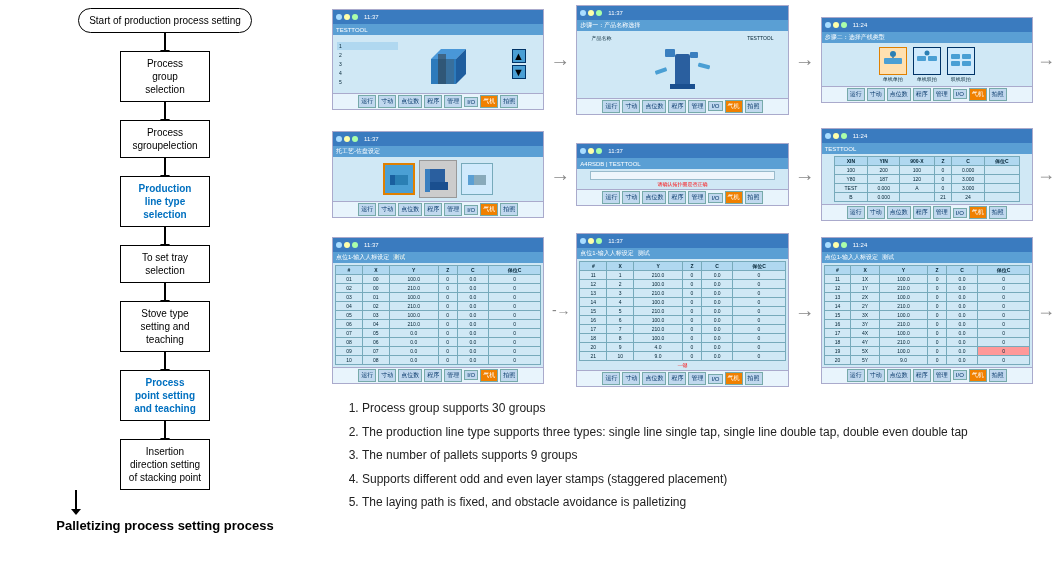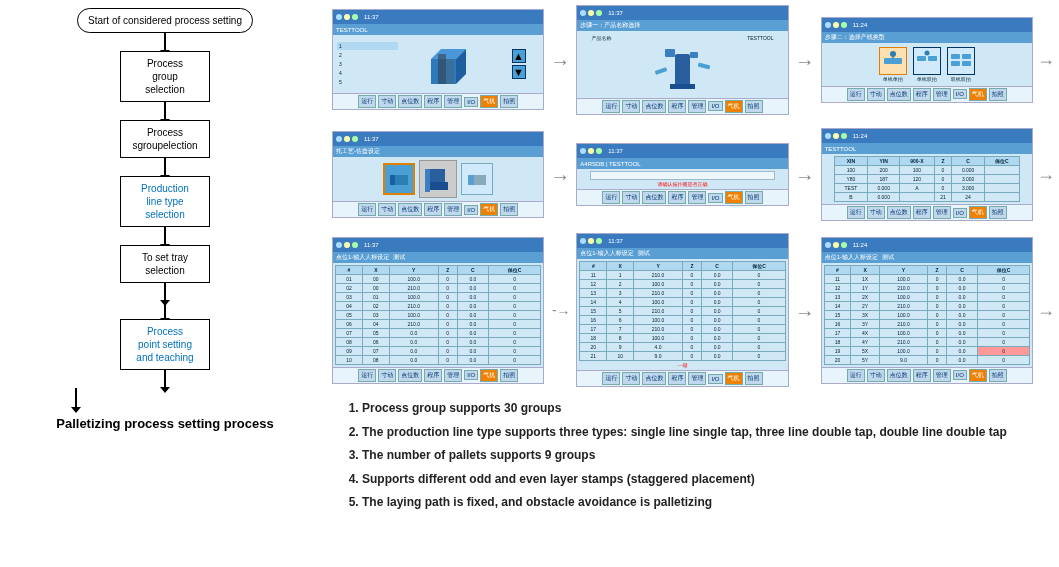--- a/index.html
+++ b/index.html
@@ -43,21 +43,21 @@
       position: relative;
       min-width: 90px;
     }
 
     .flow-box.rounded {
       border-radius: 16px;
     }
 
     .flow-box.highlight {
       color: #0070c0;
-      font-weight: normal;
+      font-weight: bold;
     }
 
     .arrow-down {
       width: 2px;
       height: 18px;
       background: #000;
       margin: 0 auto;
       position: relative;
     }
     .arrow-down::after {
@@ -176,21 +176,20 @@
       background: #d0eafc;
       display: flex; align-items: center; justify-content: center;
       font-size: 5px; color: #036; text-align: center;
     }
     .option-img.selected { border-color: #e08000; background: #ffe0b0; }
 
     
     .info-panel {
       padding: 8px 12px;
       flex: 1;
-      font-weight: bold;
     }
 
     .info-list {
       list-style: decimal;
       padding-left: 20px;
       font-size: 12px;
       line-height: 1.8;
       color: #222;
     }
 
@@ -207,21 +206,21 @@
       justify-content: center;
     }
   </style>
 </head>
 <body>
 
 <div class="left-panel">
   <div class="flow-container">
 
     <div class="flow-box rounded" style="font-size:10px; padding:5px 10px;">
-      <span>Start of considered
+      <span>Start of production
 process setting</span>
     </div>
 
     <div class="arrow-down"></div>
 
     <div class="flow-box" style="font-size:10px; padding:5px 14px;">
       <span>Process<br>group<br>selection</span>
     </div>
 
     <div class="arrow-down"></div>
@@ -237,29 +236,35 @@
     </div>
 
     <div class="arrow-down"></div>
 
     <div class="flow-box" style="font-size:10px; padding:5px 10px;">
       <span>To set tray<br>selection</span>
     </div>
 
     <div class="arrow-down"></div>
 
+    <div class="flow-box" style="font-size:10px; padding:5px 10px;">
+      <span>Stove type<br>setting and<br>teaching</span>
+    </div>
 
     <div class="arrow-down"></div>
 
     <div class="flow-box highlight" style="font-size:10px; padding:5px 10px; color:#0070c0;">
       <span>Process<br>point setting<br>and teaching</span>
     </div>
 
     <div class="arrow-down"></div>
 
+    <div class="flow-box" style="font-size:10px; padding:5px 6px;">
+      <span>Insertion<br>direction setting<br>of stacking point</span>
+    </div>
 
     <div style="display:flex; flex-direction:row; align-items:center; margin-top:0; width:100%; justify-content:flex-start; padding-left:10px;">
       <div style="width:2px; height:20px; background:#000; position:relative; left:40px;">
         <div style="position:absolute; bottom:-5px; left:-4px; border-left:5px solid transparent; border-right:5px solid transparent; border-top:6px solid #000;"></div>
       </div>
     </div>
 
 
   </div>
 
@@ -958,20 +963,20 @@
       </div>
 
       <div class="grid-arrow" style="width:22px; flex-shrink:0; font-size:18px; color:#888;">→</div>
     </div>
 
   </div>
 
   <div class="info-panel">
     <ol class="info-list">
       <li>Process group supports 30 groups</li>
-      <li>The production line type supports three types: single line single tap, three line double tap, double line double tap</li>
+      <li>The production line type supports three types: single line single tap, single line double tap, double even double tap</li>
       <li>The number of pallets supports 9 groups</li>
       <li>Supports different odd and even layer stamps (staggered placement)</li>
       <li>The laying path is fixed, and obstacle avoidance is palletizing</li>
     </ol>
   </div>
 
 </div>
 
 </body></html>

